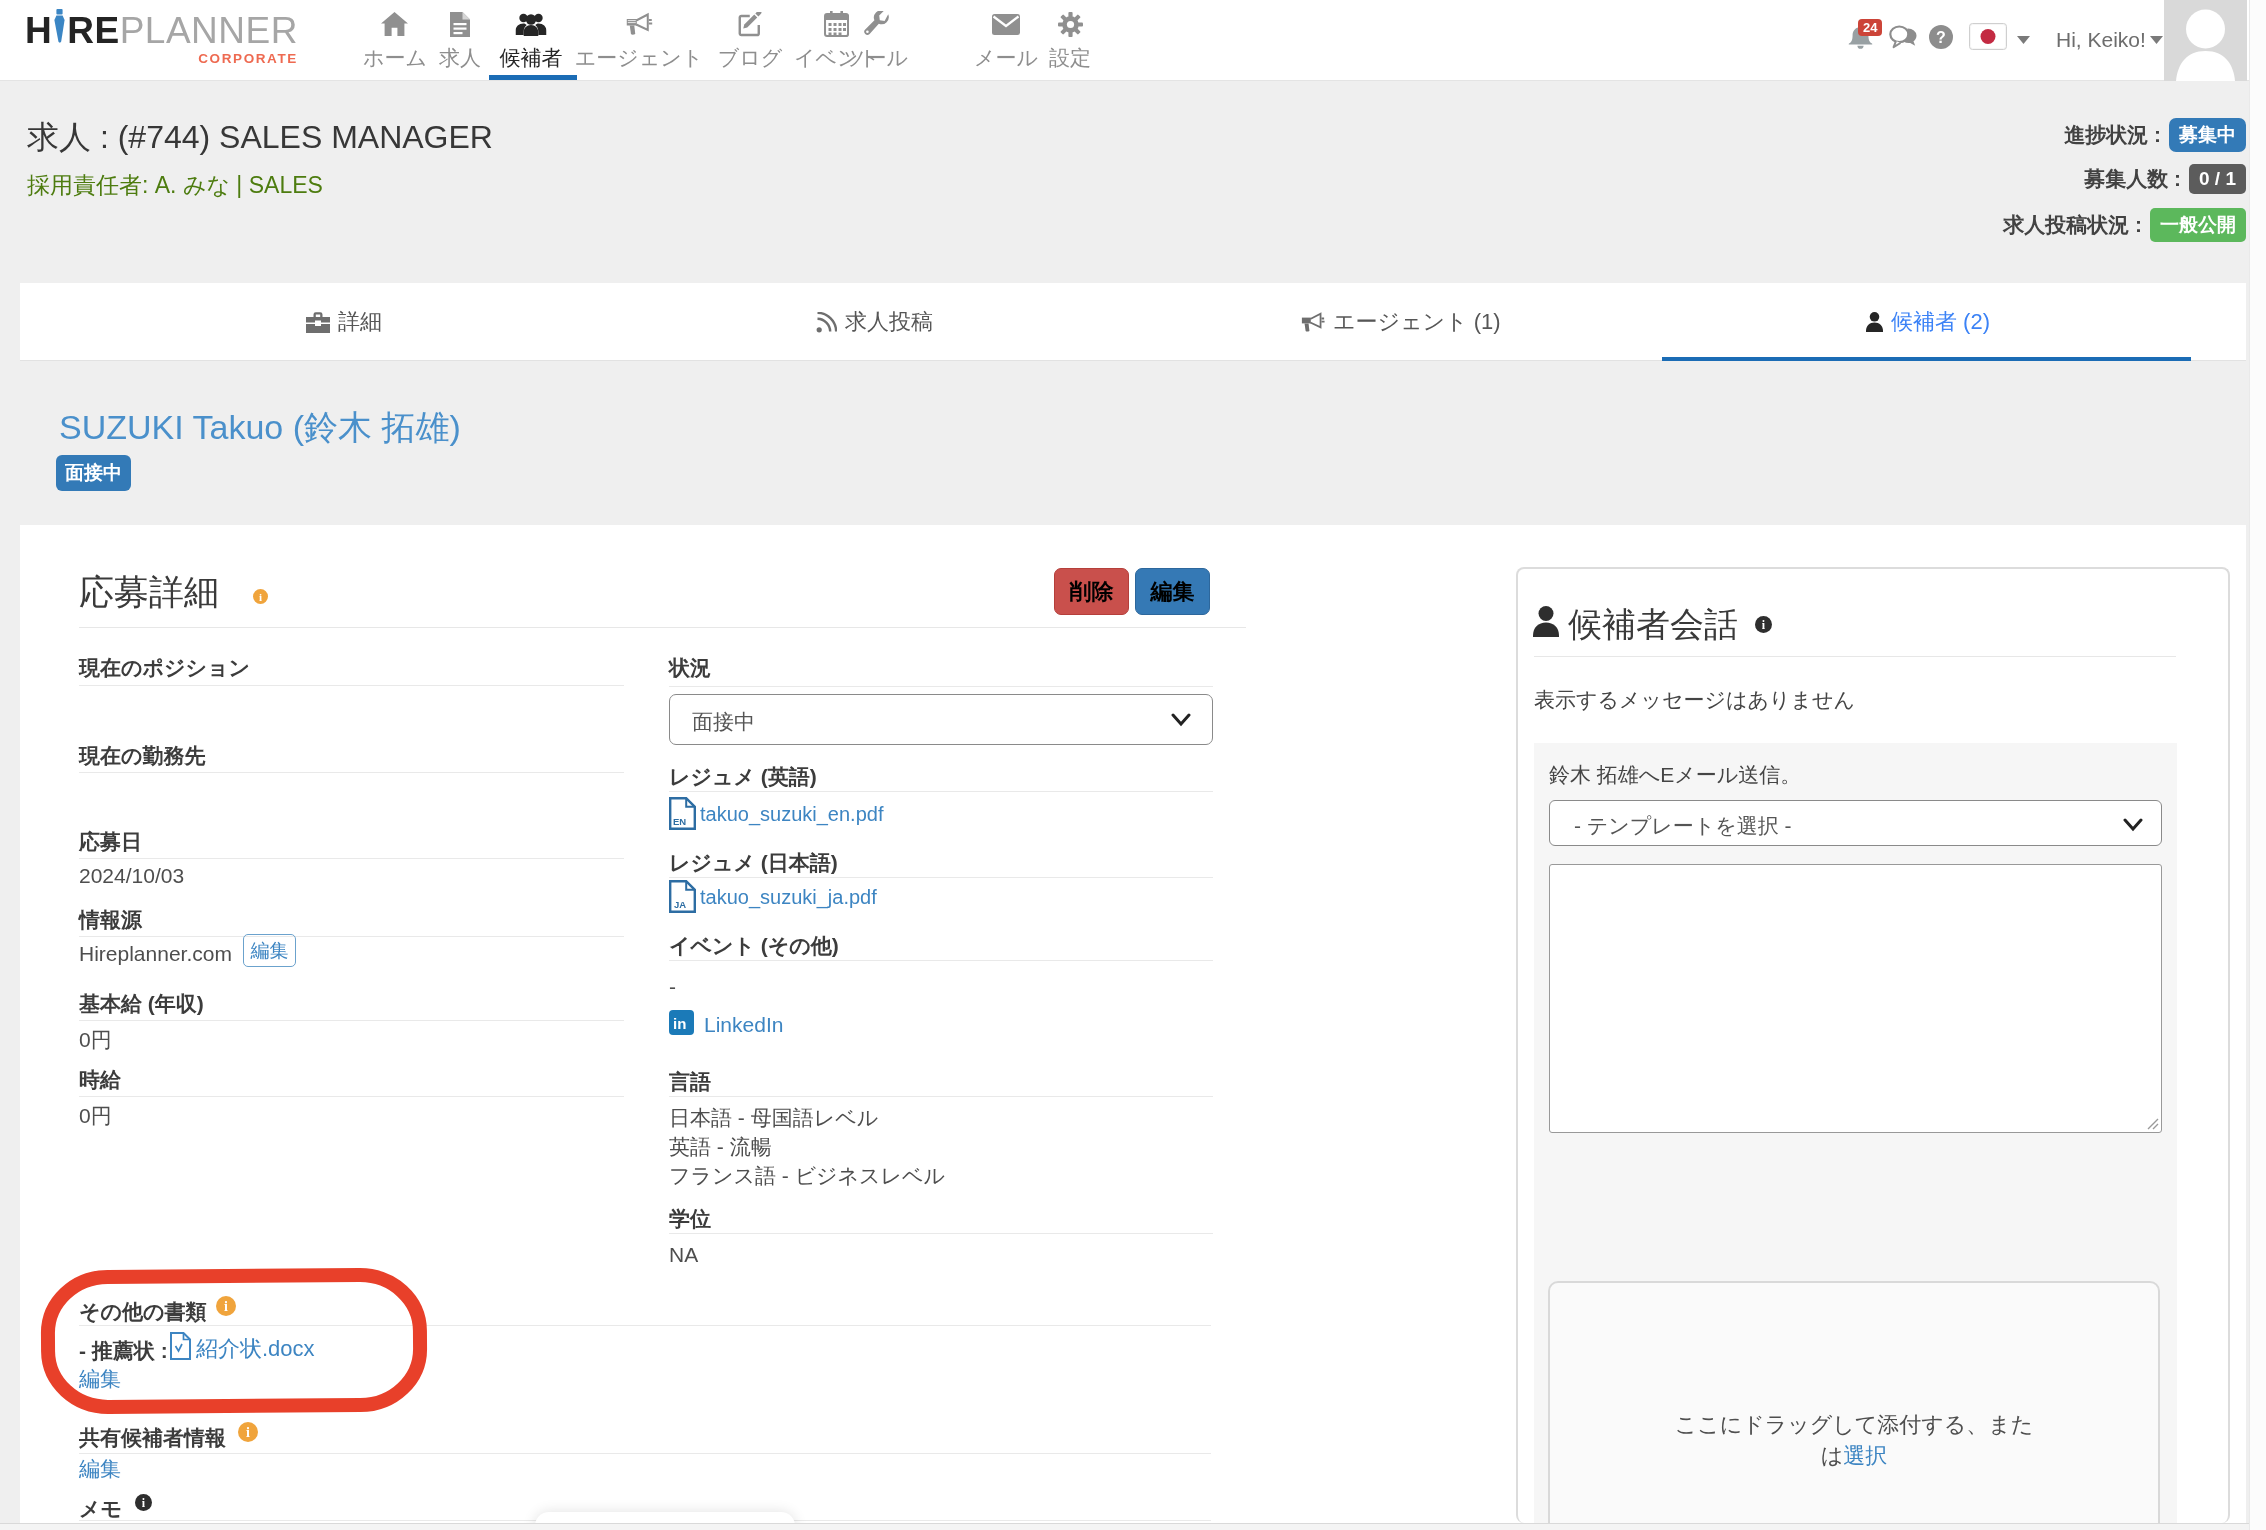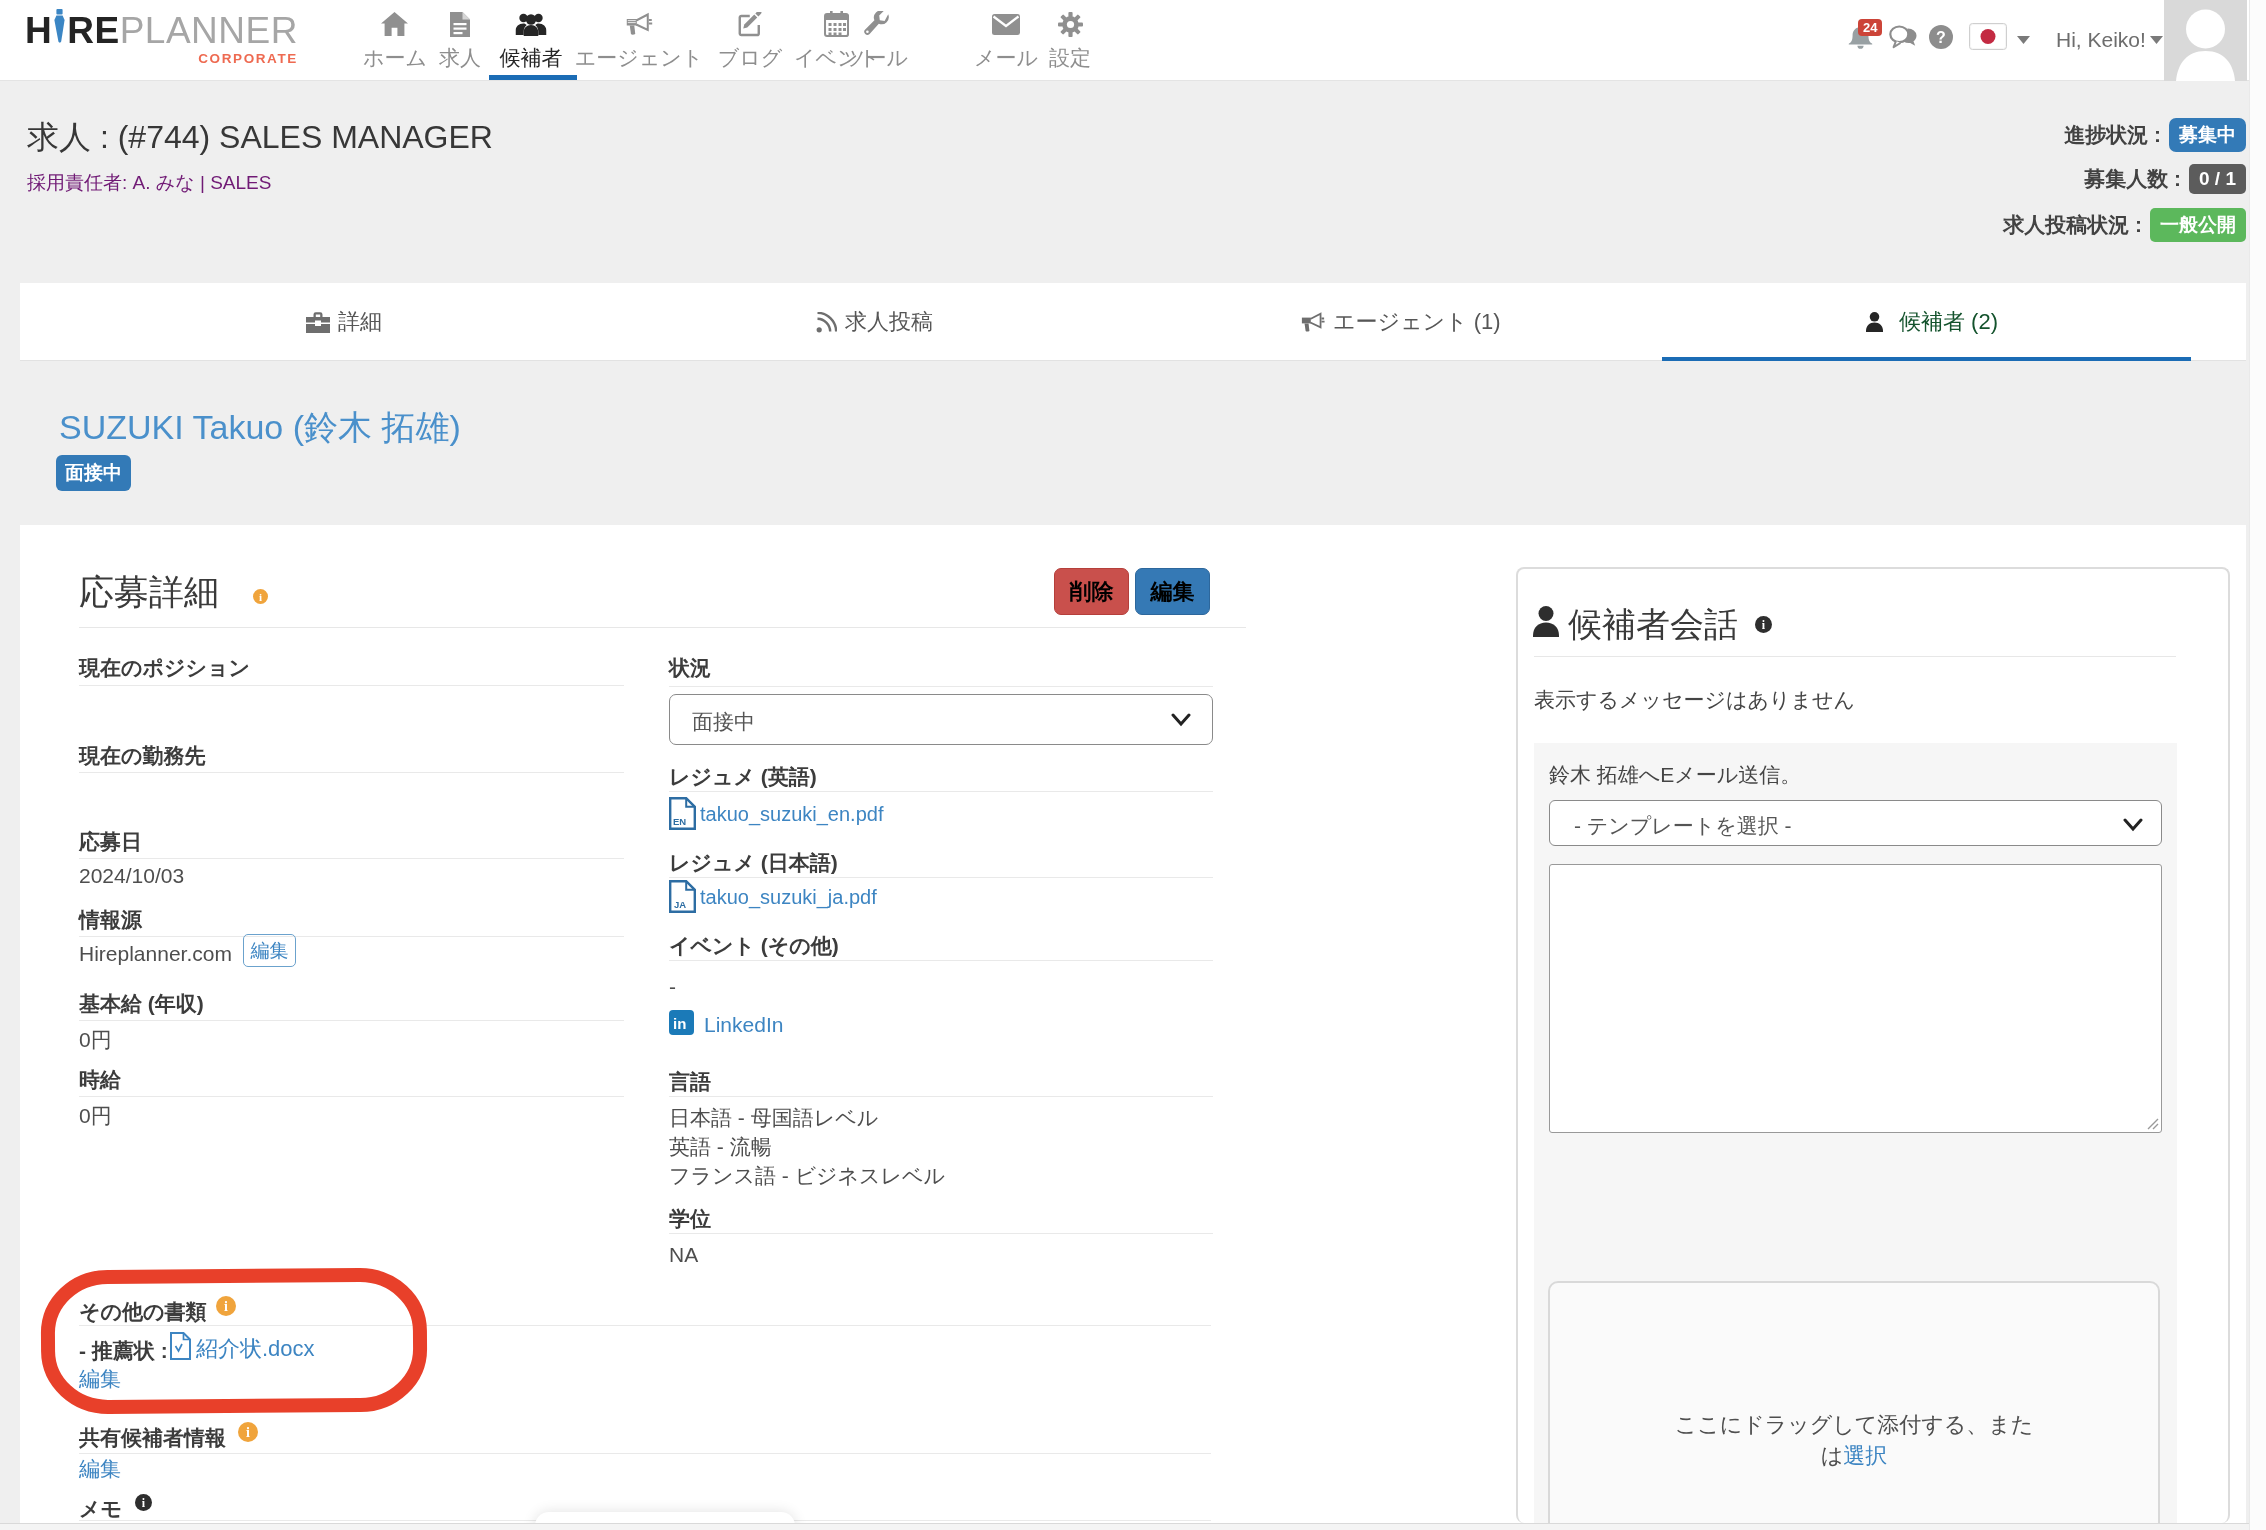--- a/index.html
+++ b/index.html
@@ -14,29 +14,29 @@
 .navitem.active { color:#262626; }
 #nav-underline { position:absolute; left:489px; top:75px; width:88px; height:5px; background:#1b6cb5; }
 
 #logo { position:absolute; left:25px; top:9px; }
 #logo .l1 { font-size:37px; font-weight:bold; color:#242424; letter-spacing:0.5px; }
 #logo .l1 .gray { color:#a6a6a6; font-weight:normal; }
 #logo .l2 { text-align:right; font-size:13.5px; font-weight:bold; color:#ee6a51; letter-spacing:1.6px; margin-top:-1px; }
 
 #pagehead { position:absolute; left:0; top:82px; width:2266px; height:201px; background:#efefef; }
 #pagehead h1 { position:absolute; left:27px; top:34px; font-size:32px; font-weight:normal; color:#373737; }
-#pagehead .sub { position:absolute; left:27px; top:88px; font-size:19px; color:#701a75; }
+#pagehead .sub { position:absolute; left:27px; top:88px; font-size:23px; color:#4d7c0f; }
 .statrow { position:absolute; right:20px; display:flex; align-items:center; }
 .statrow .lbl { font-size:21px; font-weight:bold; color:#424242; margin-right:8px; }
 .badge { display:inline-block; color:#fff; font-size:19px; font-weight:bold; border-radius:5px; padding:4px 10px; }
 
 #tabcard { position:absolute; left:20px; top:283px; width:2226px; height:78px; background:#fff; border-bottom:1px solid #e2e2e2; }
 .tab { position:absolute; top:24px; display:flex; align-items:center; font-size:22px; color:#565656; }
 .tab .ticon { margin-right:8px; display:flex; }
-.tab.active { color:#14532d;gap:8px; }
+.tab.active { color:#3b82f6; }
 #tab-underline { position:absolute; left:1642px; top:74px; width:529px; height:5px; background:#1b6cb5; }
 
 #cand { position:absolute; left:0; top:361px; width:2266px; height:164px; background:#efefef; }
 #cand .cname { position:absolute; left:59px; top:44px; font-size:34px; color:#4a90cb; }
 #cand .cbadge { position:absolute; left:56px; top:94px; background:#337ab7; color:#fff; font-size:19px; font-weight:bold; border-radius:6px; padding:5px 9px; }
 
 #main { position:absolute; left:20px; top:525px; width:2226px; height:998px; background:#fff; }
 #main h2 { position:absolute; left:59px; top:44px; font-size:35px; font-weight:normal; color:#3a3a3a; }
 .hr { position:absolute; height:1px; background:#e7e7e7; }
 .flabel { position:absolute; font-size:21px; white-space:nowrap; font-weight:bold; color:#3c3c3c; }

